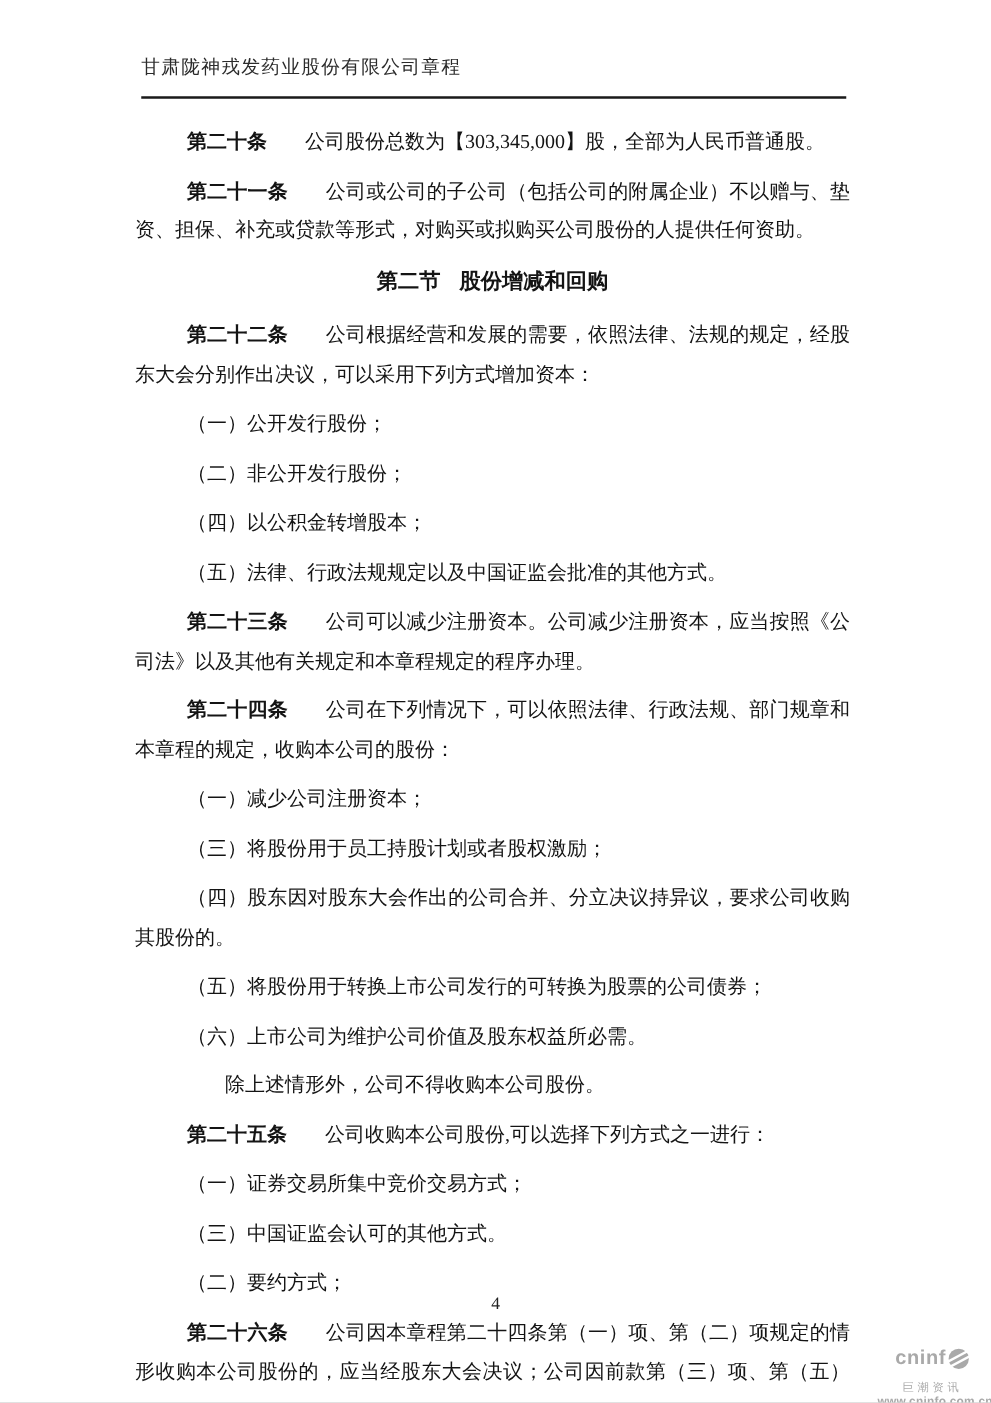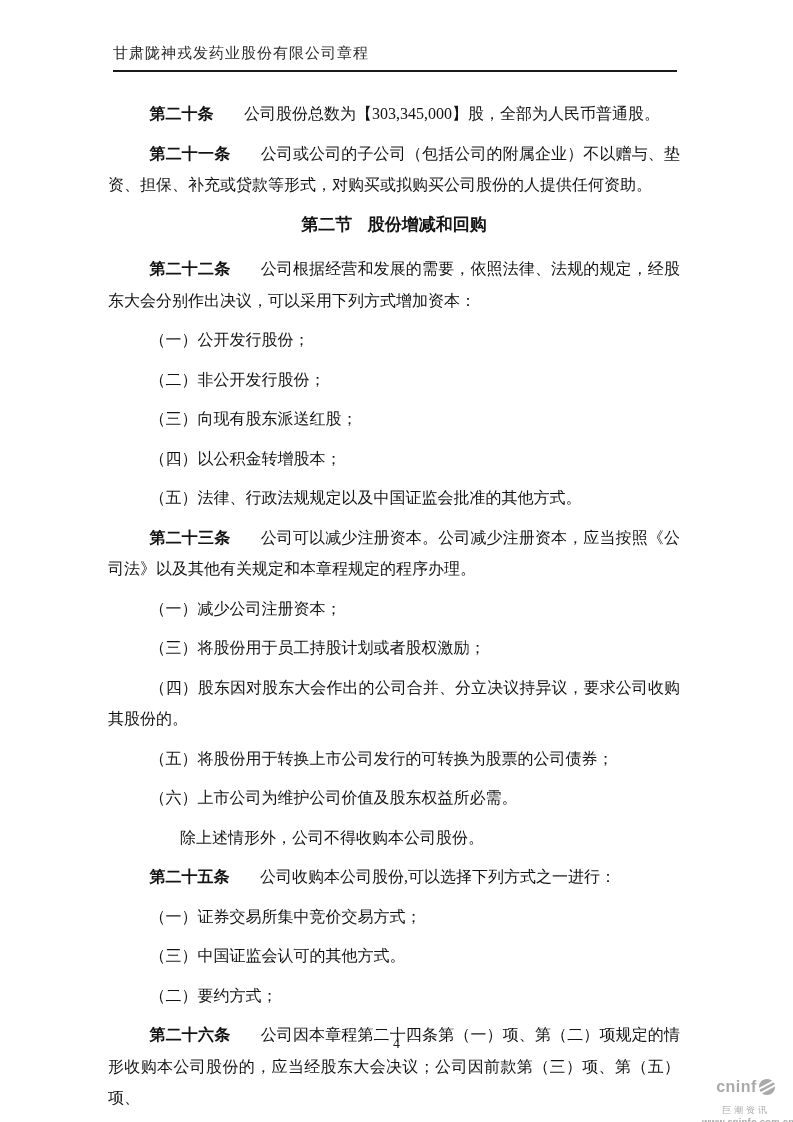--- a/index.html
+++ b/index.html
@@ -15,21 +15,21 @@
     overflow:hidden;
     color:#1a1a1a;
   }
   
   .doc-header {
     position:absolute;
     left:113px; top:44px; width:564px;
     font-size:15px;
     letter-spacing:1px;
     color:#2b2b2b;
-    padding-bottom:7px;
+    padding-bottom:14px;
     border-bottom:2px solid #1a1a1a;
   }
   
   .doc-body {
     position:absolute;
     left:100px; top:90px; width:588px;
     font-size:16px;
     line-height:31.5px;
     text-align:justify;
     color:#141414;
@@ -92,24 +92,24 @@
     <span>甘肃陇神戎发药业股份有限公司章程</span>
   </div>
 
   <div class="doc-body">
       <p class="article"><b class="art">第二十条</b>公司股份总数为【303,345,000】股，全部为人民币普通股。</p>
       <p class="article"><b class="art">第二十一条</b>公司或公司的子公司（包括公司的附属企业）不以赠与、垫资、担保、补充或贷款等形式，对购买或拟购买公司股份的人提供任何资助。</p>
       <p class="section"><b class="art">第二节</b>股份增减和回购</p>
       <p class="article"><b class="art">第二十二条</b>公司根据经营和发展的需要，依照法律、法规的规定，经股东大会分别作出决议，可以采用下列方式增加资本：</p>
       <p class="item">（一）公开发行股份；</p>
       <p class="item">（二）非公开发行股份；</p>
-      <p class="item">（三）向现有股东派送红股；</p>
       <p class="item">（四）以公积金转增股本；</p>
       <p class="item">（五）法律、行政法规规定以及中国证监会批准的其他方式。</p>
       <p class="article"><b class="art">第二十三条</b>公司可以减少注册资本。公司减少注册资本，应当按照《公司法》以及其他有关规定和本章程规定的程序办理。</p>
+      <p class="article"><b class="art">第二十四条</b>公司在下列情况下，可以依照法律、行政法规、部门规章和本章程的规定，收购本公司的股份：</p>
       <p class="item">（一）减少公司注册资本；</p>
       <p class="item">（三）将股份用于员工持股计划或者股权激励；</p>
       <p class="item">（四）股东因对股东大会作出的公司合并、分立决议持异议，要求公司收购其股份的。</p>
       <p class="item">（五）将股份用于转换上市公司发行的可转换为股票的公司债券；</p>
       <p class="item">（六）上市公司为维护公司价值及股东权益所必需。</p>
       <p class="sub">除上述情形外，公司不得收购本公司股份。</p>
       <p class="article"><b class="art">第二十五条</b>公司收购本公司股份,可以选择下列方式之一进行：</p>
       <p class="item">（一）证券交易所集中竞价交易方式；</p>
       <p class="item">（三）中国证监会认可的其他方式。</p>
       <p class="item">（二）要约方式；</p>

